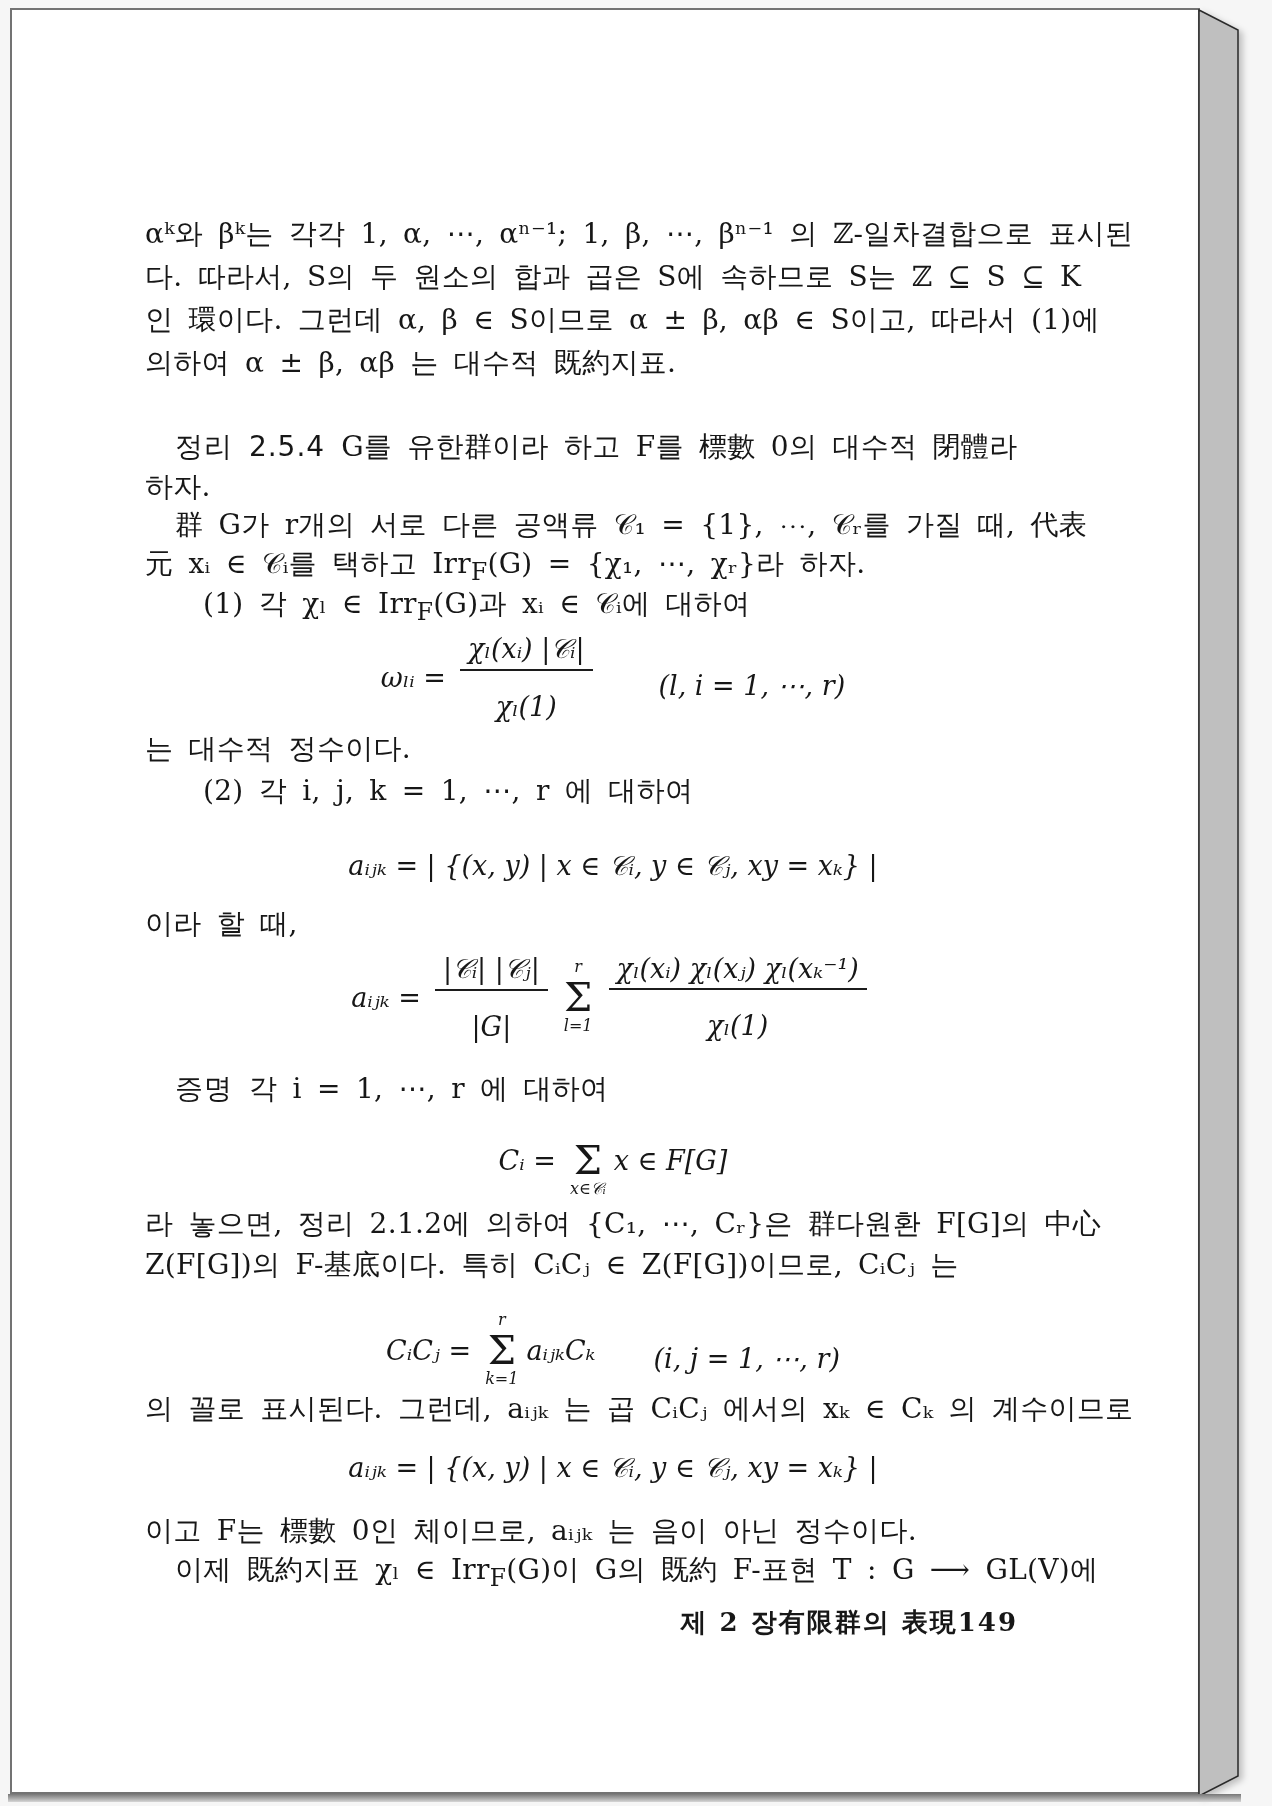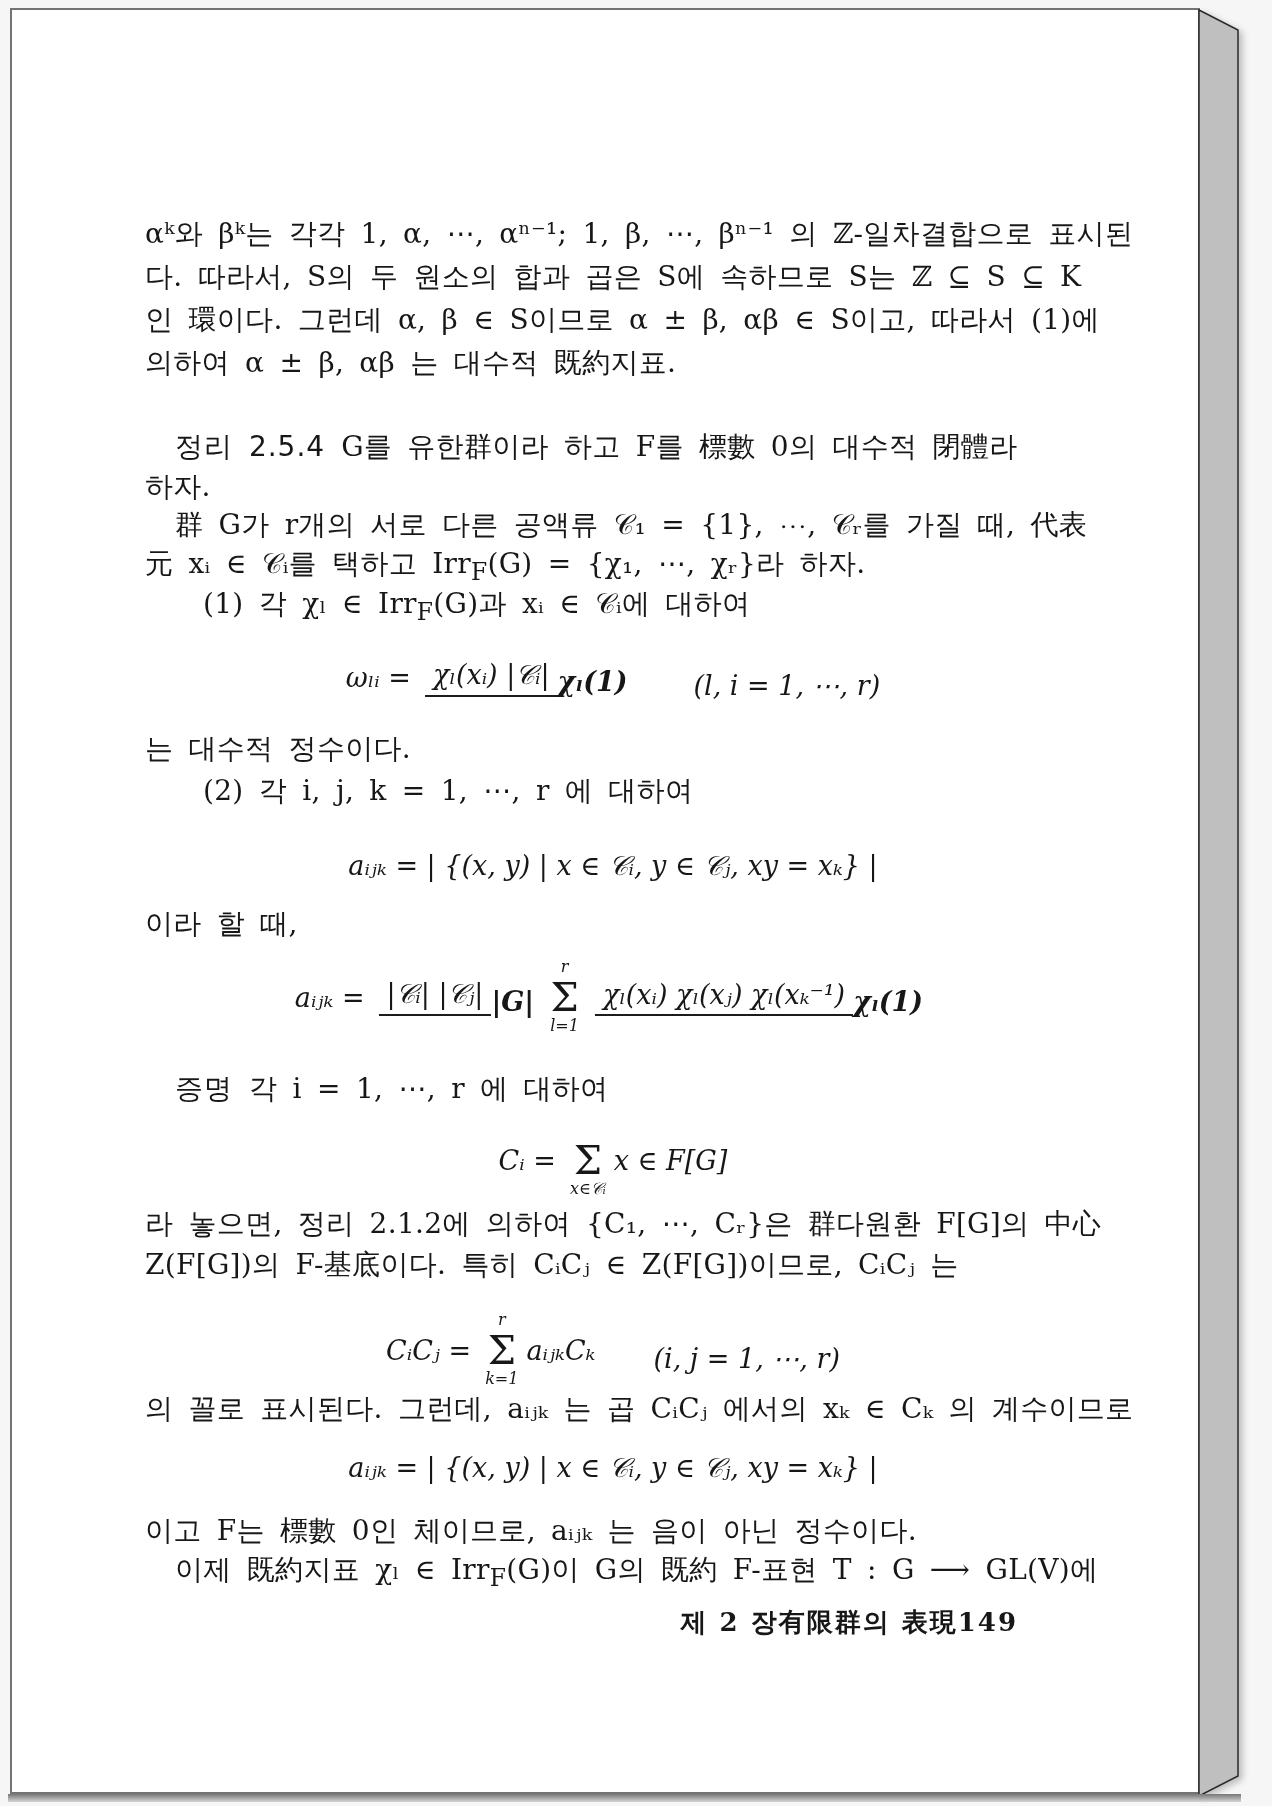--- a/index.html
+++ b/index.html
@@ -30,23 +30,23 @@
   .blabel{
     font-family:"DejaVu Sans","Liberation Sans",sans-serif;
     font-weight:normal;letter-spacing:1px;margin-right:16px;
   }
   
   .fline{
     position:absolute;left:133px;width:936px;
     display:flex;justify-content:center;align-items:center;
     font-size:27px;font-style:italic;white-space:nowrap;
   }
-  .frac{display:inline-flex;flex-direction:row;align-items:center;margin:0 8px;}
+  .frac{display:inline-flex;flex-direction:column;align-items:center;margin:0 8px;}
   .frac .num{padding:0 8px 4px;border-bottom:2px solid #1c1c1c;}
-  .frac .den{padding-top:8px;font-weight:bold;}
+  .frac .den{padding-top:20px;}
   .sigma{display:inline-flex;flex-direction:column;align-items:center;line-height:1;margin:0 8px;font-style:normal;}
   .sigma .sg-top{font-size:16px;font-style:italic;height:17px;}
   .sigma .sg-op{font-size:40px;padding:1px 0;}
   .sigma .sg-bot{font-size:16px;font-style:italic;height:18px;}
   .rangegap{margin-left:58px;margin-top:16px;}
   .lhsgap{margin-right:6px;}
   .footer{
     position:absolute;top:1595px;right:180px;
     display:flex;align-items:baseline;
     font-size:26px;font-weight:bold;

